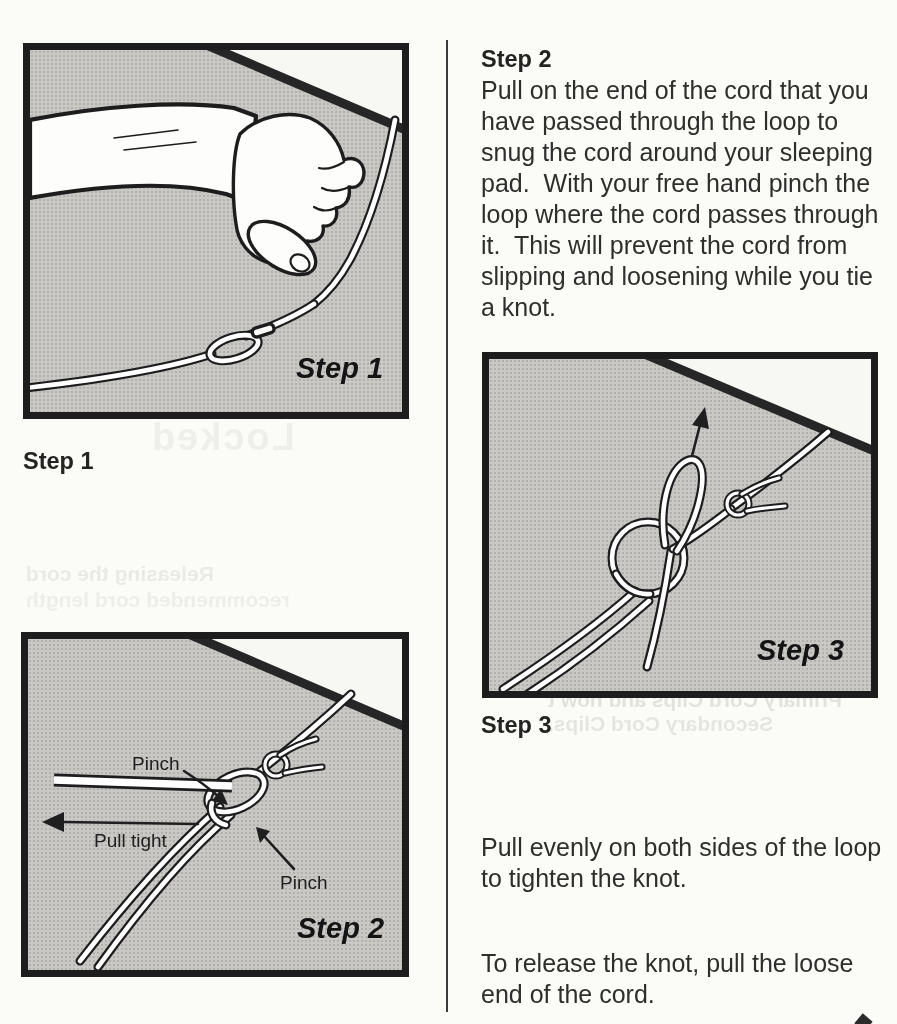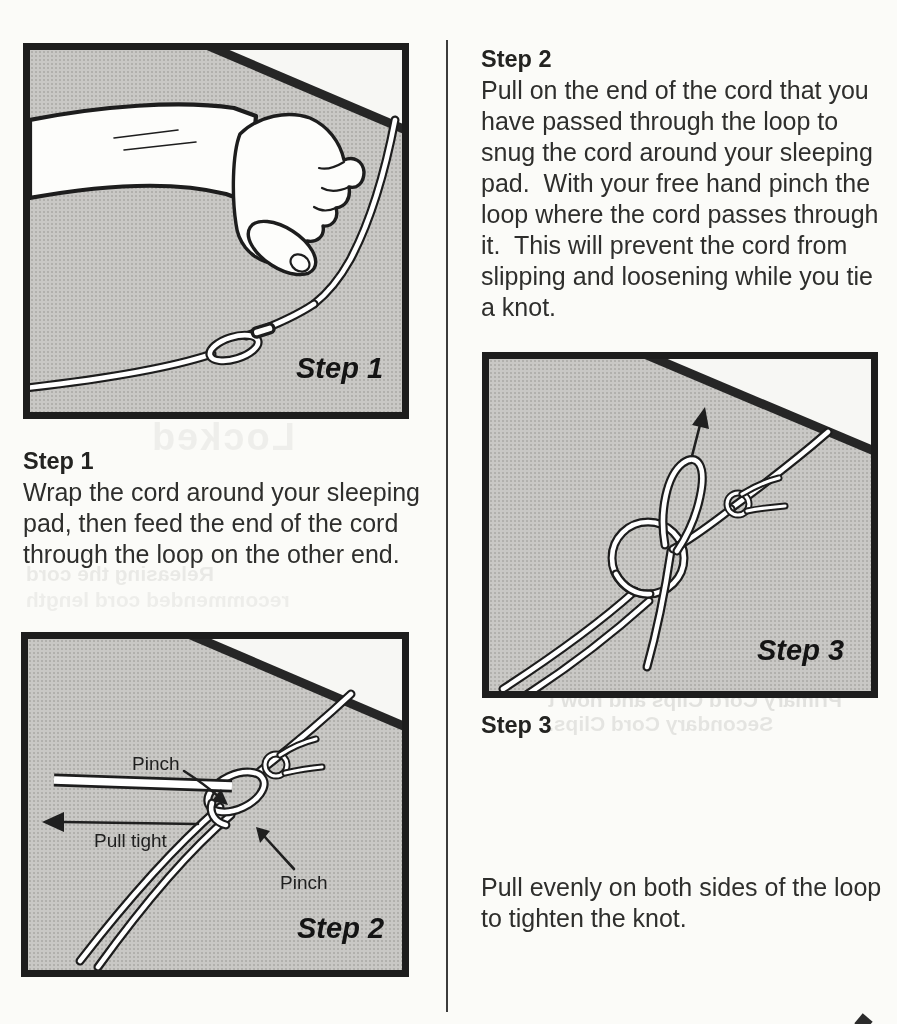--- a/index.html
+++ b/index.html
@@ -102,23 +102,20 @@
           <use href="#f1e1" class="core"></use>
         <rect class="skin" x="222" y="276" width="22" height="9" rx="4" transform="rotate(-17 233 280)"></rect>
       </g>
 
       <text class="fig-label" x="266" y="328">Step 1</text>
     </svg>
   </div>
 
   <div class="step-block" style="left:23px;top:446px;width:430px">
     <div class="step-heading">Step 1</div>
-    <div class="step-body">Wrap the cord around your sleeping
-pad, then feed the end of the cord
-through the loop on the other end.</div>
   </div>
 
   <div class="fig" style="left:21px;top:632px;width:388px;height:345px">
     <svg viewBox="0 0 374 331" preserveAspectRatio="none">
       <defs>
         <path id="f2c1" d="M323,55 C292,84 258,112 232,132"></path>
         <ellipse id="f2e1" cx="208" cy="153" rx="30" ry="17" transform="rotate(-25 208 153)"></ellipse>
         <path id="f2c5" d="M184,164 C181,173 186,183 198,186"></path>
         <path id="f2c6" d="M204,147 L26,141"></path>
         <path id="f2c7" d="M192,168 C150,205 100,260 52,322"></path>
@@ -236,20 +233,24 @@
       </g>
 
       <text class="fig-label" x="268" y="301">Step 3</text>
     </svg>
   </div>
 
   <div class="step-block" style="left:481px;top:710px;width:416px">
     <div class="step-heading">Step 3</div>
   </div>
 
-  <div class="step-block" style="left:481px;top:872px;width:416px">
+  <div class="step-block" style="left:481px;top:832px;width:416px">
     <div class="step-body">Pull evenly on both sides of the loop
 to tighten the knot.</div>
   </div>
 
+  <div class="step-block" style="left:481px;top:948px;width:416px">
+    <div class="step-body">To release the knot, pull the loose
+end of the cord.</div>
+  </div>
 
   <div class="corner-mark"></div>
 </div>
 
 </body></html>

